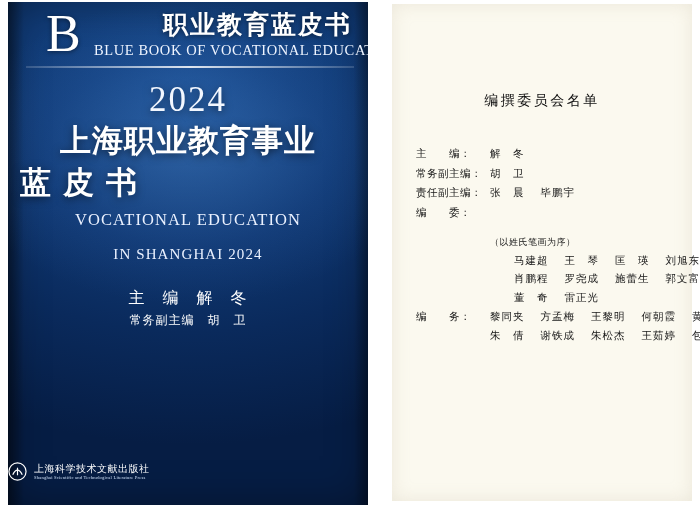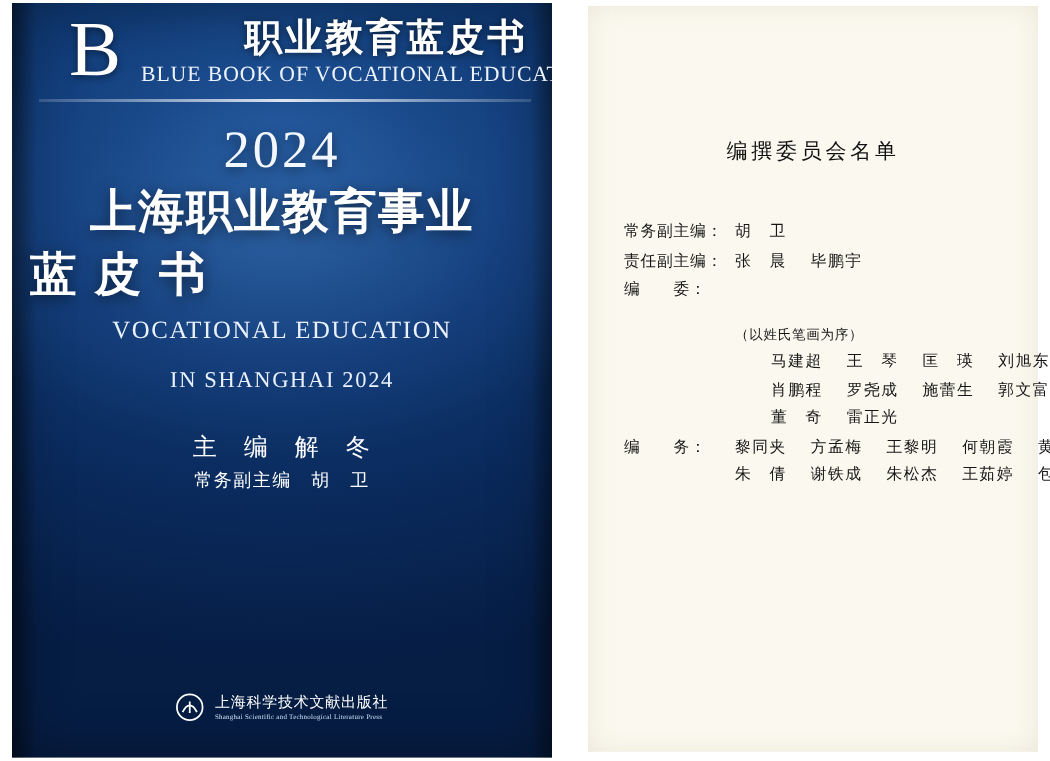--- a/index.html
+++ b/index.html
@@ -179,21 +179,21 @@
     color: #ffffff;
     letter-spacing: 1px;
   }
 
   .publisher {
     position: absolute;
     left: 0; right: 0;
     bottom: 24px;
     display: flex;
     align-items: center;
-    justify-content: center;
+    justify-content: flex-start;
     gap: 7px;
   }
   .pub-logo {
     width: 19px; height: 19px;
     flex: 0 0 auto;
   }
   .pub-text {
     text-align: left;
     line-height: 1.15;
   }
@@ -219,21 +219,21 @@
     top: 4px;
     width: 300px;
     height: 497px;
     background: #fbf9ef;
     box-shadow: inset 0 0 18px rgba(180,170,140,0.22);
   }
   .page-inner {
     position: relative;
     width: 100%;
     height: 100%;
-    font-family: Liberation Sans, sans-serif;
+    font-family: Liberation Mono, monospace;
     color: #1a1a1a;
     border-radius: 11px;
   }
   .page-title {
     position: absolute;
     left: 0; right: 0;
     top: 88px;
     text-align: center;
     font-size: 14px;
     letter-spacing: 2.5px;
@@ -318,20 +318,28 @@
         <div class="pub-en">Shanghai Scientific and Technological Literature Press</div>
       </div>
     </div>
   </div>
 
   <div class="page">
     <div class="page-inner">
       <div class="page-title">编撰委员会名单</div>
       <div class="roster">
 
+        <div class="entry">
+          <div class="entry-label">主　　编：</div>
+          <div class="entry-values">
+            <div class="value-row">
+              <span>解　冬</span>
+            </div>
+          </div>
+        </div>
 
         <div class="entry">
           <div class="entry-label">常务副主编：</div>
           <div class="entry-values">
             <div class="value-row">
               <span>胡　卫</span>
             </div>
           </div>
         </div>
 

